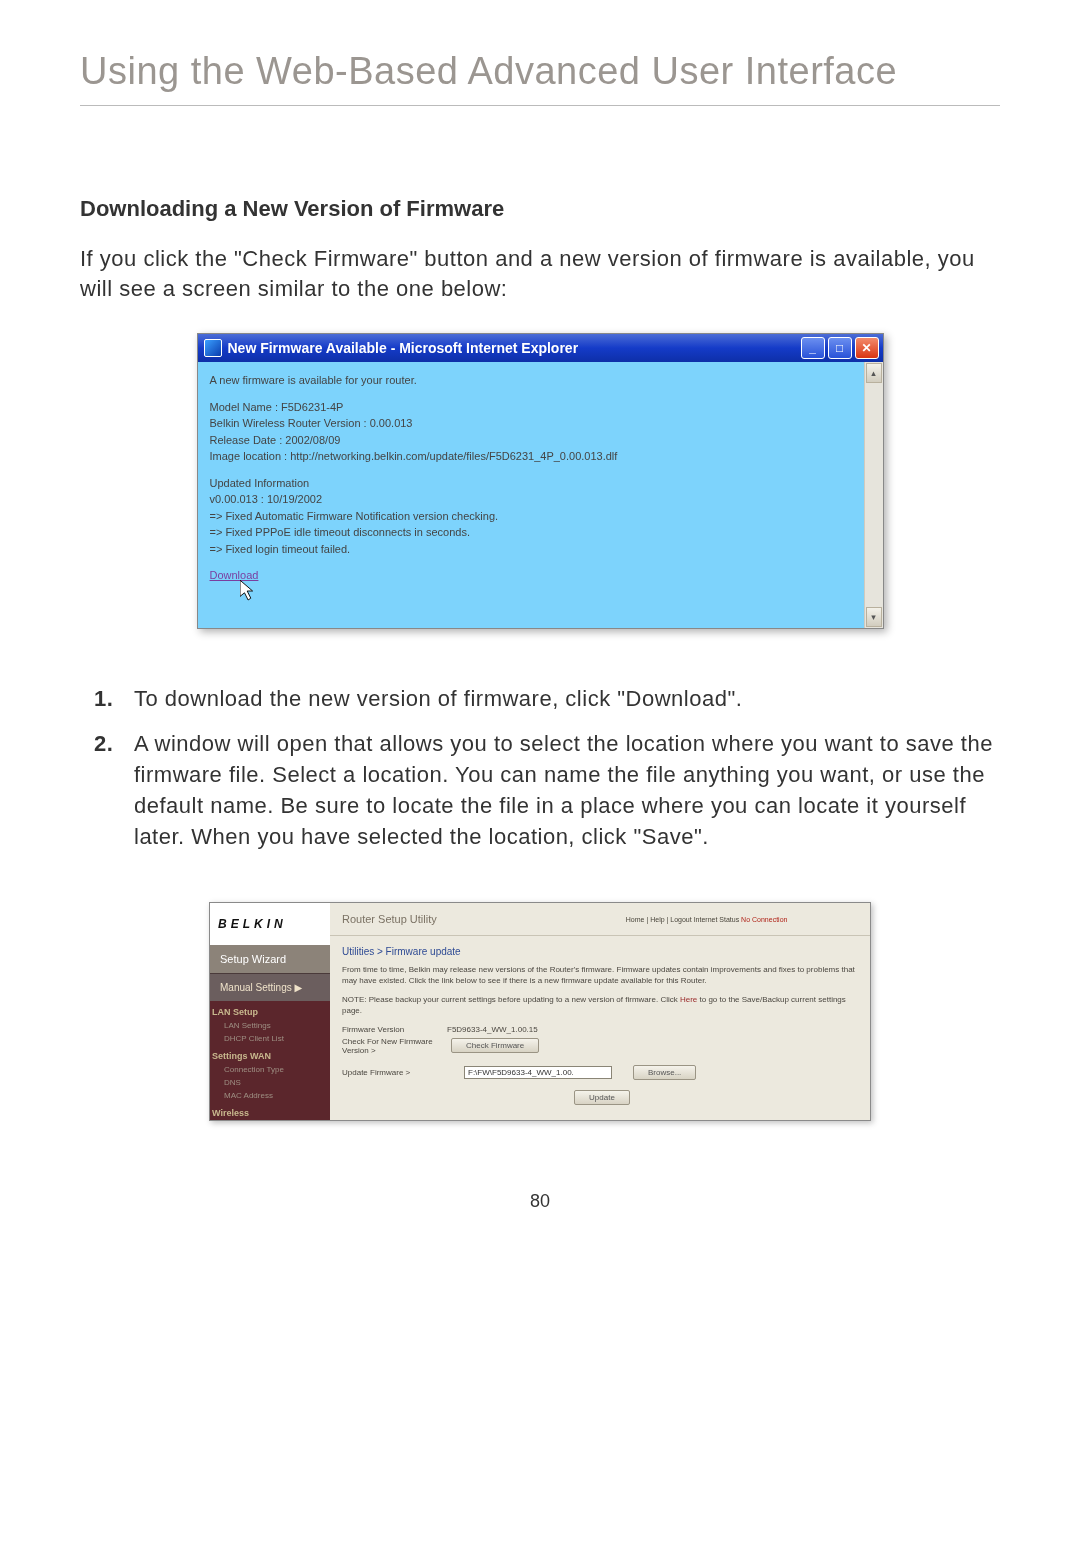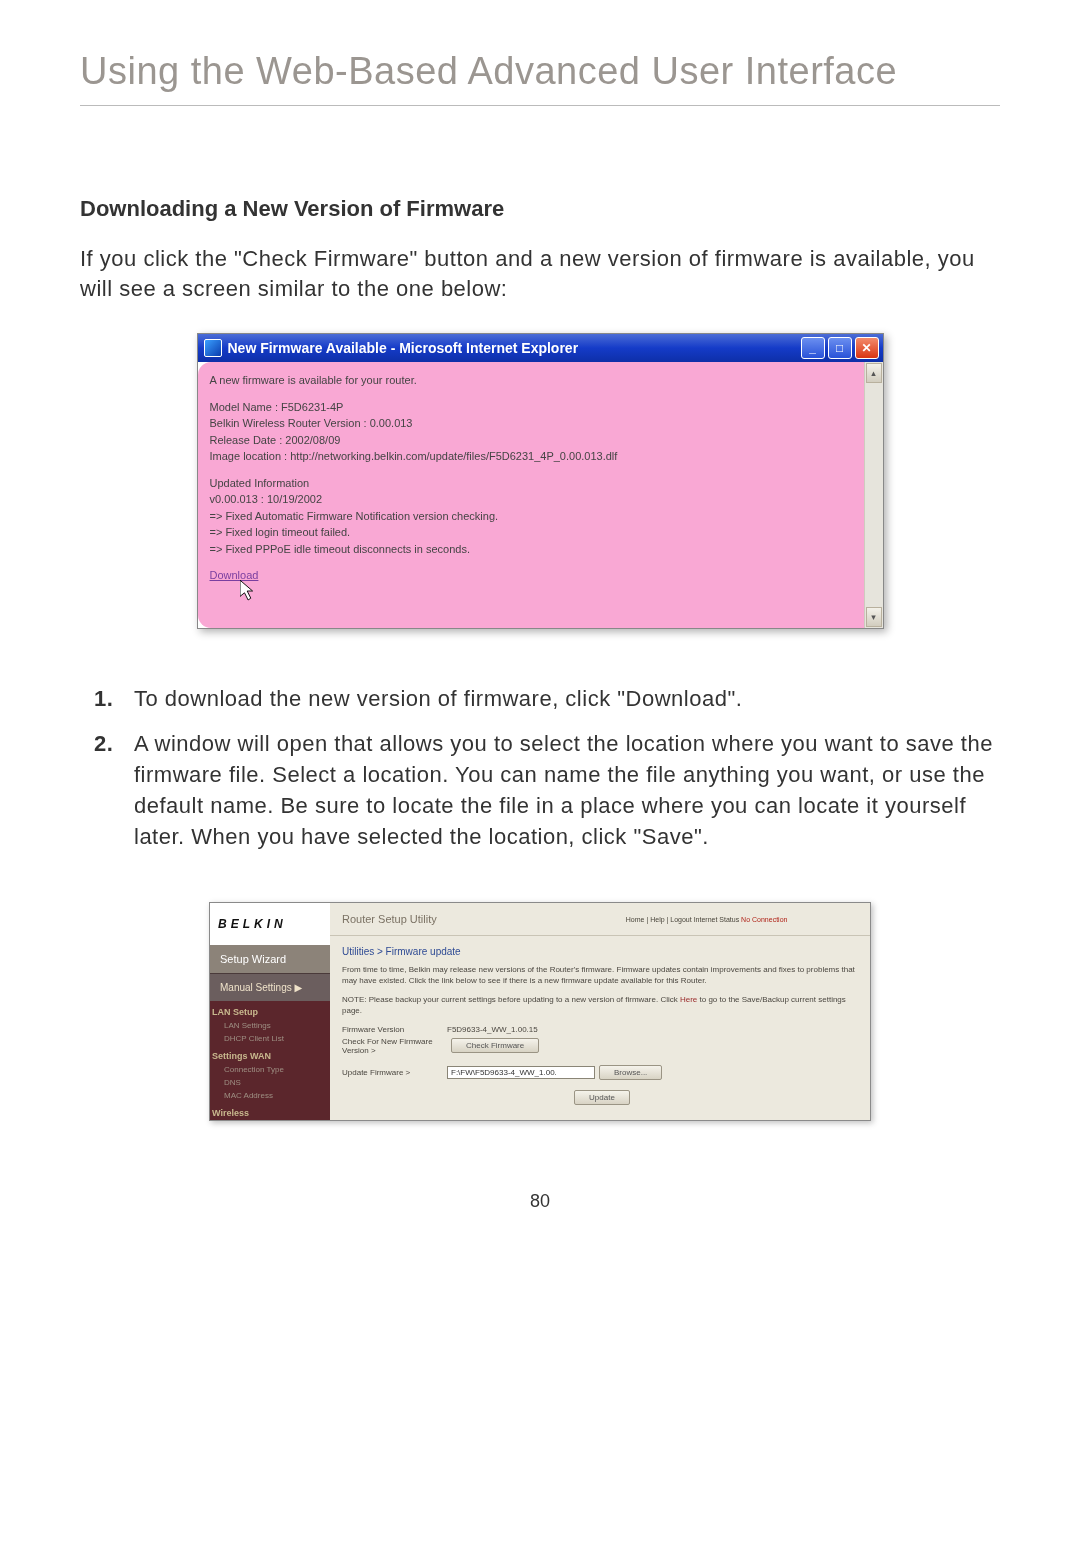--- a/index.html
+++ b/index.html
@@ -72,22 +72,21 @@
     border-radius: 3px;
     display: flex; align-items: center; justify-content: center;
     font-size: 12px; font-weight: bold;
     color: #fff;
     cursor: default;
   }
   .ie-btn.min, .ie-btn.max { background: linear-gradient(#6b8ff0,#2952d8); }
   .ie-btn.close { background: linear-gradient(#f38b6c,#d93412); }
   .ie-body {
     display: flex;
-    background: #f9a8d4;
-    border-radius: 13px;
+    background: #7dd3fc;
   }
   .ie-content {
     flex: 1;
     padding: 10px 12px 18px 12px;
     font-family: Verdana, sans-serif;
     font-size: 11px;
     color: #444;
     line-height: 1.5;
     position: relative;
   }
@@ -260,22 +259,22 @@
         <div class="ie-block">
           <p>Model Name : F5D6231-4P</p>
           <p>Belkin Wireless Router Version : 0.00.013</p>
           <p>Release Date : 2002/08/09</p>
           <p>Image location : http://networking.belkin.com/update/files/F5D6231_4P_0.00.013.dlf</p>
         </div>
         <div class="ie-block">
           <p>Updated Information</p>
           <p>v0.00.013 : 10/19/2002</p>
           <p>=&gt; Fixed Automatic Firmware Notification version checking.</p>
+          <p>=&gt; Fixed PPPoE idle timeout disconnects in seconds.</p>
           <p>=&gt; Fixed login timeout failed.</p>
-          <p>=&gt; Fixed PPPoE idle timeout disconnects in seconds.</p>
         </div>
         <div class="ie-block">
           <span class="ie-link">Download</span>
           <div class="cursor">
             <svg viewBox="0 0 20 24">
                 <polygon points="0,0 0,18 5,14 9,22 12,20 8,12 14,12" fill="#fff" stroke="#000" stroke-width="1"></polygon>
               </svg>
           </div>
         </div>
       </div>
@@ -319,21 +318,21 @@
           <span>NOTE: Please backup your current settings before updating to a new version of firmware. Click </span><span class="link">Here</span><span> to go to the Save/Backup current settings page.</span>
         </div>
         <div class="rs-row">
           <div class="rs-label">Firmware Version</div>
           <div class="rs-val">F5D9633-4_WW_1.00.15</div>
         </div>
         <div class="rs-row">
           <div class="rs-label">Check For New Firmware Version &gt;</div>
           <div class="rs-btn">Check Firmware</div>
         </div>
-        <div class="rs-row" style="margin-top:10px;">
+        <div class="rs-row" style="margin-top:10px;gap:17px;">
           <div class="rs-label">Update Firmware &gt;</div>
           <input class="rs-input" value="F:\FW\F5D9633-4_WW_1.00." style="">
           <div class="rs-btn">Browse...</div>
         </div>
         <div class="rs-center">
           <div class="rs-btn">Update</div>
         </div>
       </div>
     </div>
   </div>

